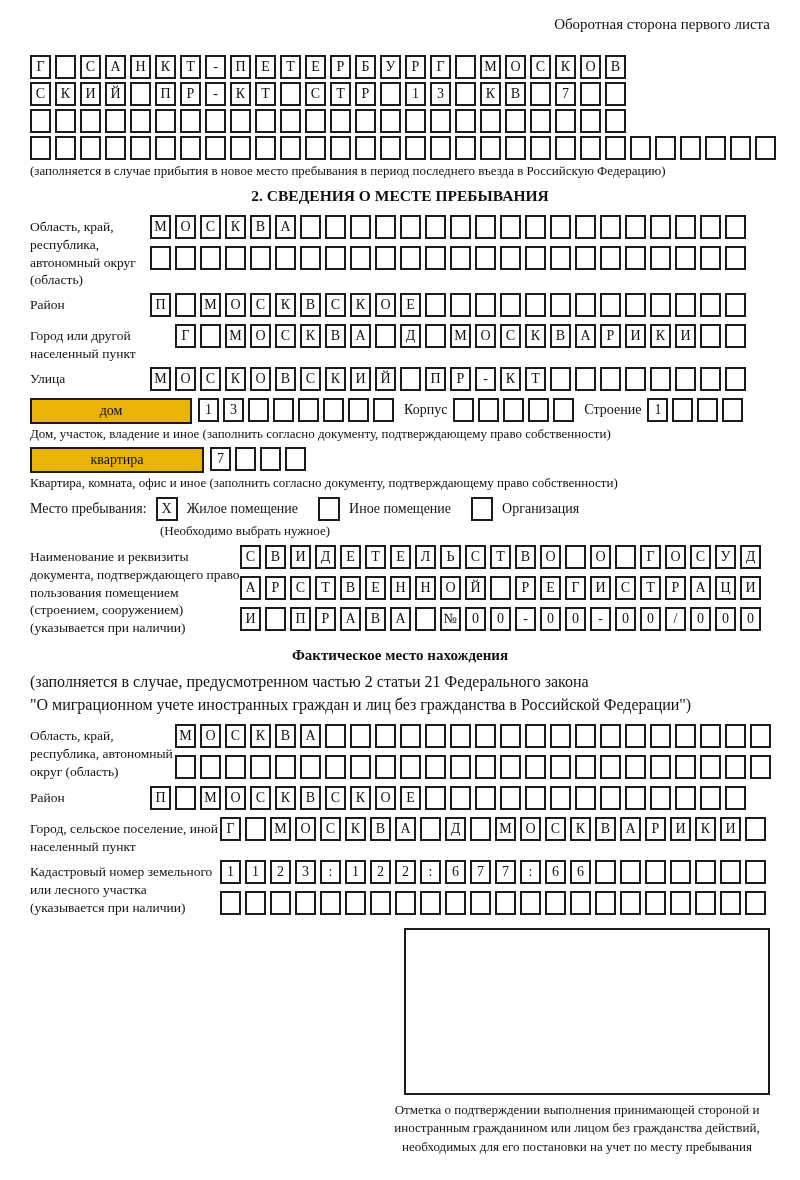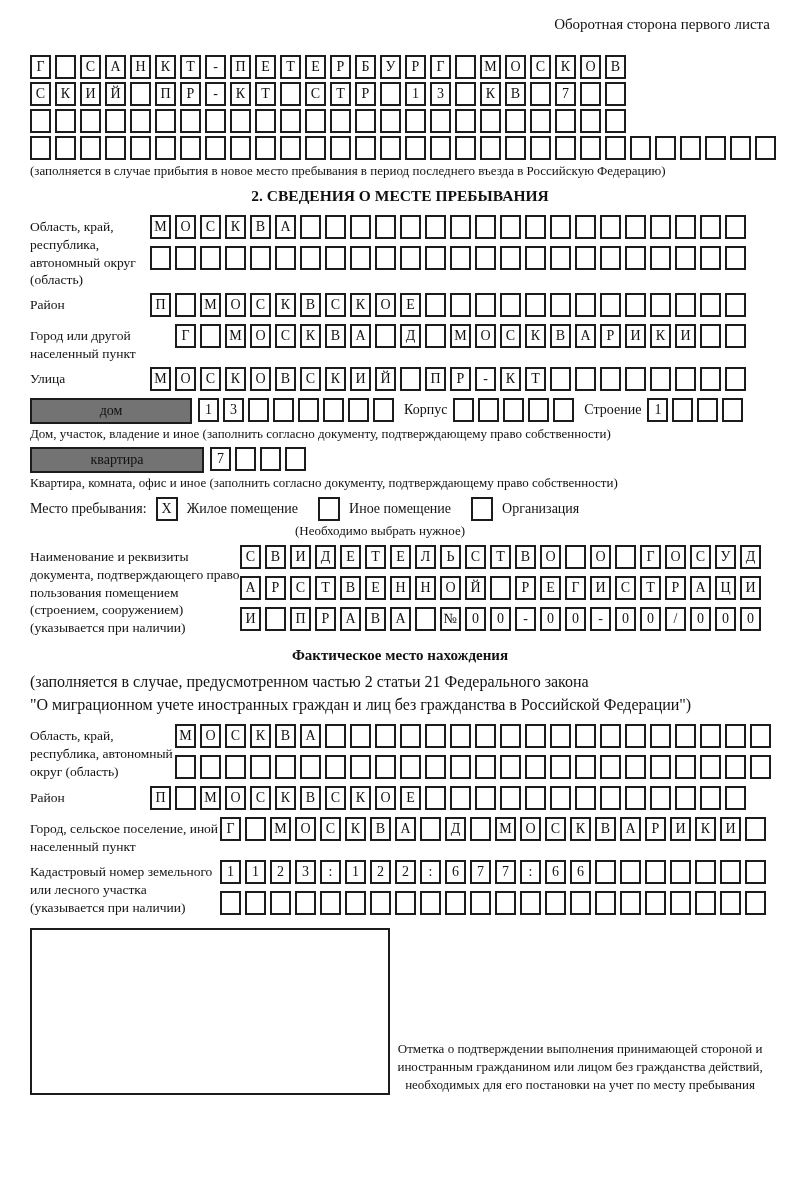--- a/index.html
+++ b/index.html
@@ -20,32 +20,32 @@
     box-sizing:border-box;display:flex;align-items:center;justify-content:center;
     font-size:14px;flex:none;background:#fff;
   }
   .caption{font-size:13px;margin:1px 0 5px 0;}
   .center{}
   .section-title{text-align:center;font-weight:bold;font-size:15.5px;margin:8px 0 10px 0;}
   .subtitle{text-align:center;font-weight:bold;font-size:15px;margin:10px 0 6px 0;}
   .subnote{text-align:left;font-size:16px;line-height:1.45;margin-bottom:8px;}
   .widebox{
     border:2px solid #1c1c1c;height:26px;display:flex;align-items:center;justify-content:center;
-    font-size:14px;box-sizing:border-box;flex:none;margin-right:6px;background:#737373;
+    font-size:14px;box-sizing:border-box;flex:none;margin-right:6px;background:#eab308;
   }
   .wb162{width:162px}.wb210{width:174px}
   .inline-label{font-size:14px;flex:none;margin:4px 6px 0 6px;}
   .stayrow{align-items:center;font-size:14px;margin-top:6px;margin-bottom:2px;}
   .checkbox{
     width:22px;height:24px;border:2px solid #1c1c1c;display:inline-flex;align-items:center;
     justify-content:center;font-size:14px;margin:0 9px;box-sizing:border-box;flex:none;background:#fff;
   }
   .cb-far{margin-left:20px;}
-  .staynote{font-size:13px;text-align:center;width:440px;margin:0 0 6px 130px;}
-  .stamp-area{display:flex;flex-direction:row;align-items:flex-end;margin-top:10px;}
+  .staynote{font-size:13px;text-align:left;width:440px;margin:0 0 6px 130px;}
+  .stamp-area{display:flex;flex-direction:column;align-items:flex-end;margin-top:10px;}
   .stamp-box{width:362px;height:163px;border:2.5px solid #1c1c1c;background:#fff;}
   .stamp-note{width:386px;text-align:center;font-size:13px;line-height:1.42;margin-top:6px;}
   .mt4{margin-top:4px;}
 </style>
 </head>
 <body>
 
 <div>
 
   <div class="header-note">Оборотная сторона первого листа</div>

